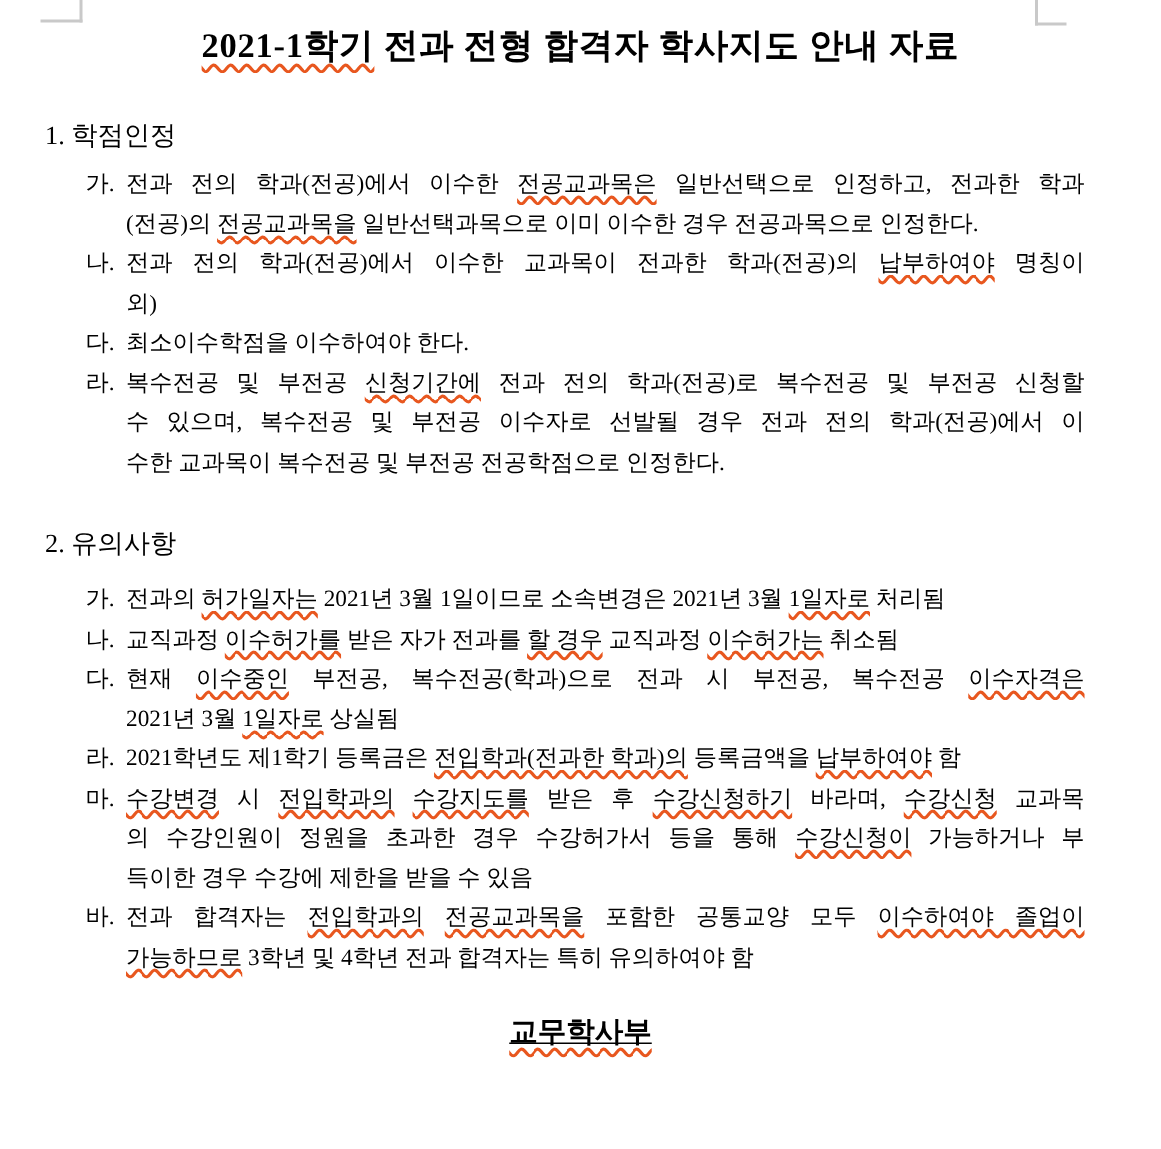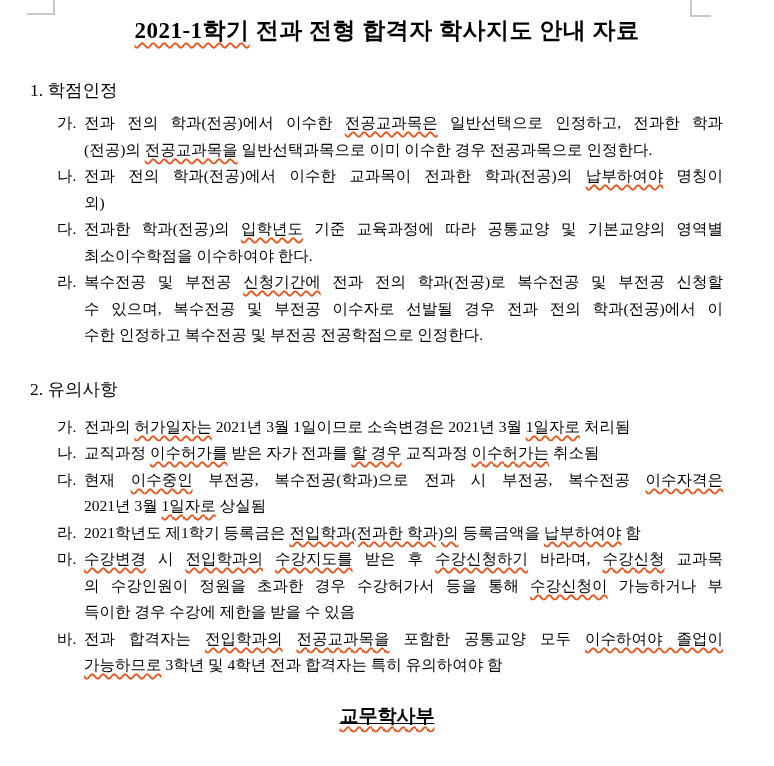--- a/index.html
+++ b/index.html
@@ -99,30 +99,29 @@
         <div class="item">
           <span class="item-label">나.</span>
           <div class="item-body">
             <div class="line fill"><span>전과 전의 학과(전공)에서 이수한 교과목이 전과한 학과(전공)의 </span><span class="sq">납부하여야</span><span> 명칭이</span></div>
             <div class="line"><span>외)</span></div>
           </div>
         </div>
         <div class="item">
           <span class="item-label">다.</span>
           <div class="item-body">
-            <div class="line fill"><span>전과한 학과(전공)의 </span><span class="sq">입학년도</span><span> 기준 교육과정에 따라 공통교양 및 기본교양의 영역별</span></div>
             <div class="line"><span>최소이수학점을 이수하여야 한다.</span></div>
           </div>
         </div>
         <div class="item">
           <span class="item-label">라.</span>
           <div class="item-body">
             <div class="line fill"><span>복수전공 및 부전공 </span><span class="sq">신청기간에</span><span> 전과 전의 학과(전공)로 복수전공 및 부전공 신청할</span></div>
             <div class="line fill"><span>수 있으며, 복수전공 및 부전공 이수자로 선발될 경우 전과 전의 학과(전공)에서 이</span></div>
-            <div class="line"><span>수한 인정하고 복수전공 및 부전공 전공학점으로 인정한다.</span></div>
+            <div class="line"><span>수한 교과목이 복수전공 및 부전공 전공학점으로 인정한다.</span></div>
           </div>
         </div>
       </div>
   </div>
 
   <div class="section" id="sec2">
     <div class="h-sec">2. 유의사항</div>
     <div class="items">
         <div class="item">
           <span class="item-label">가.</span>

